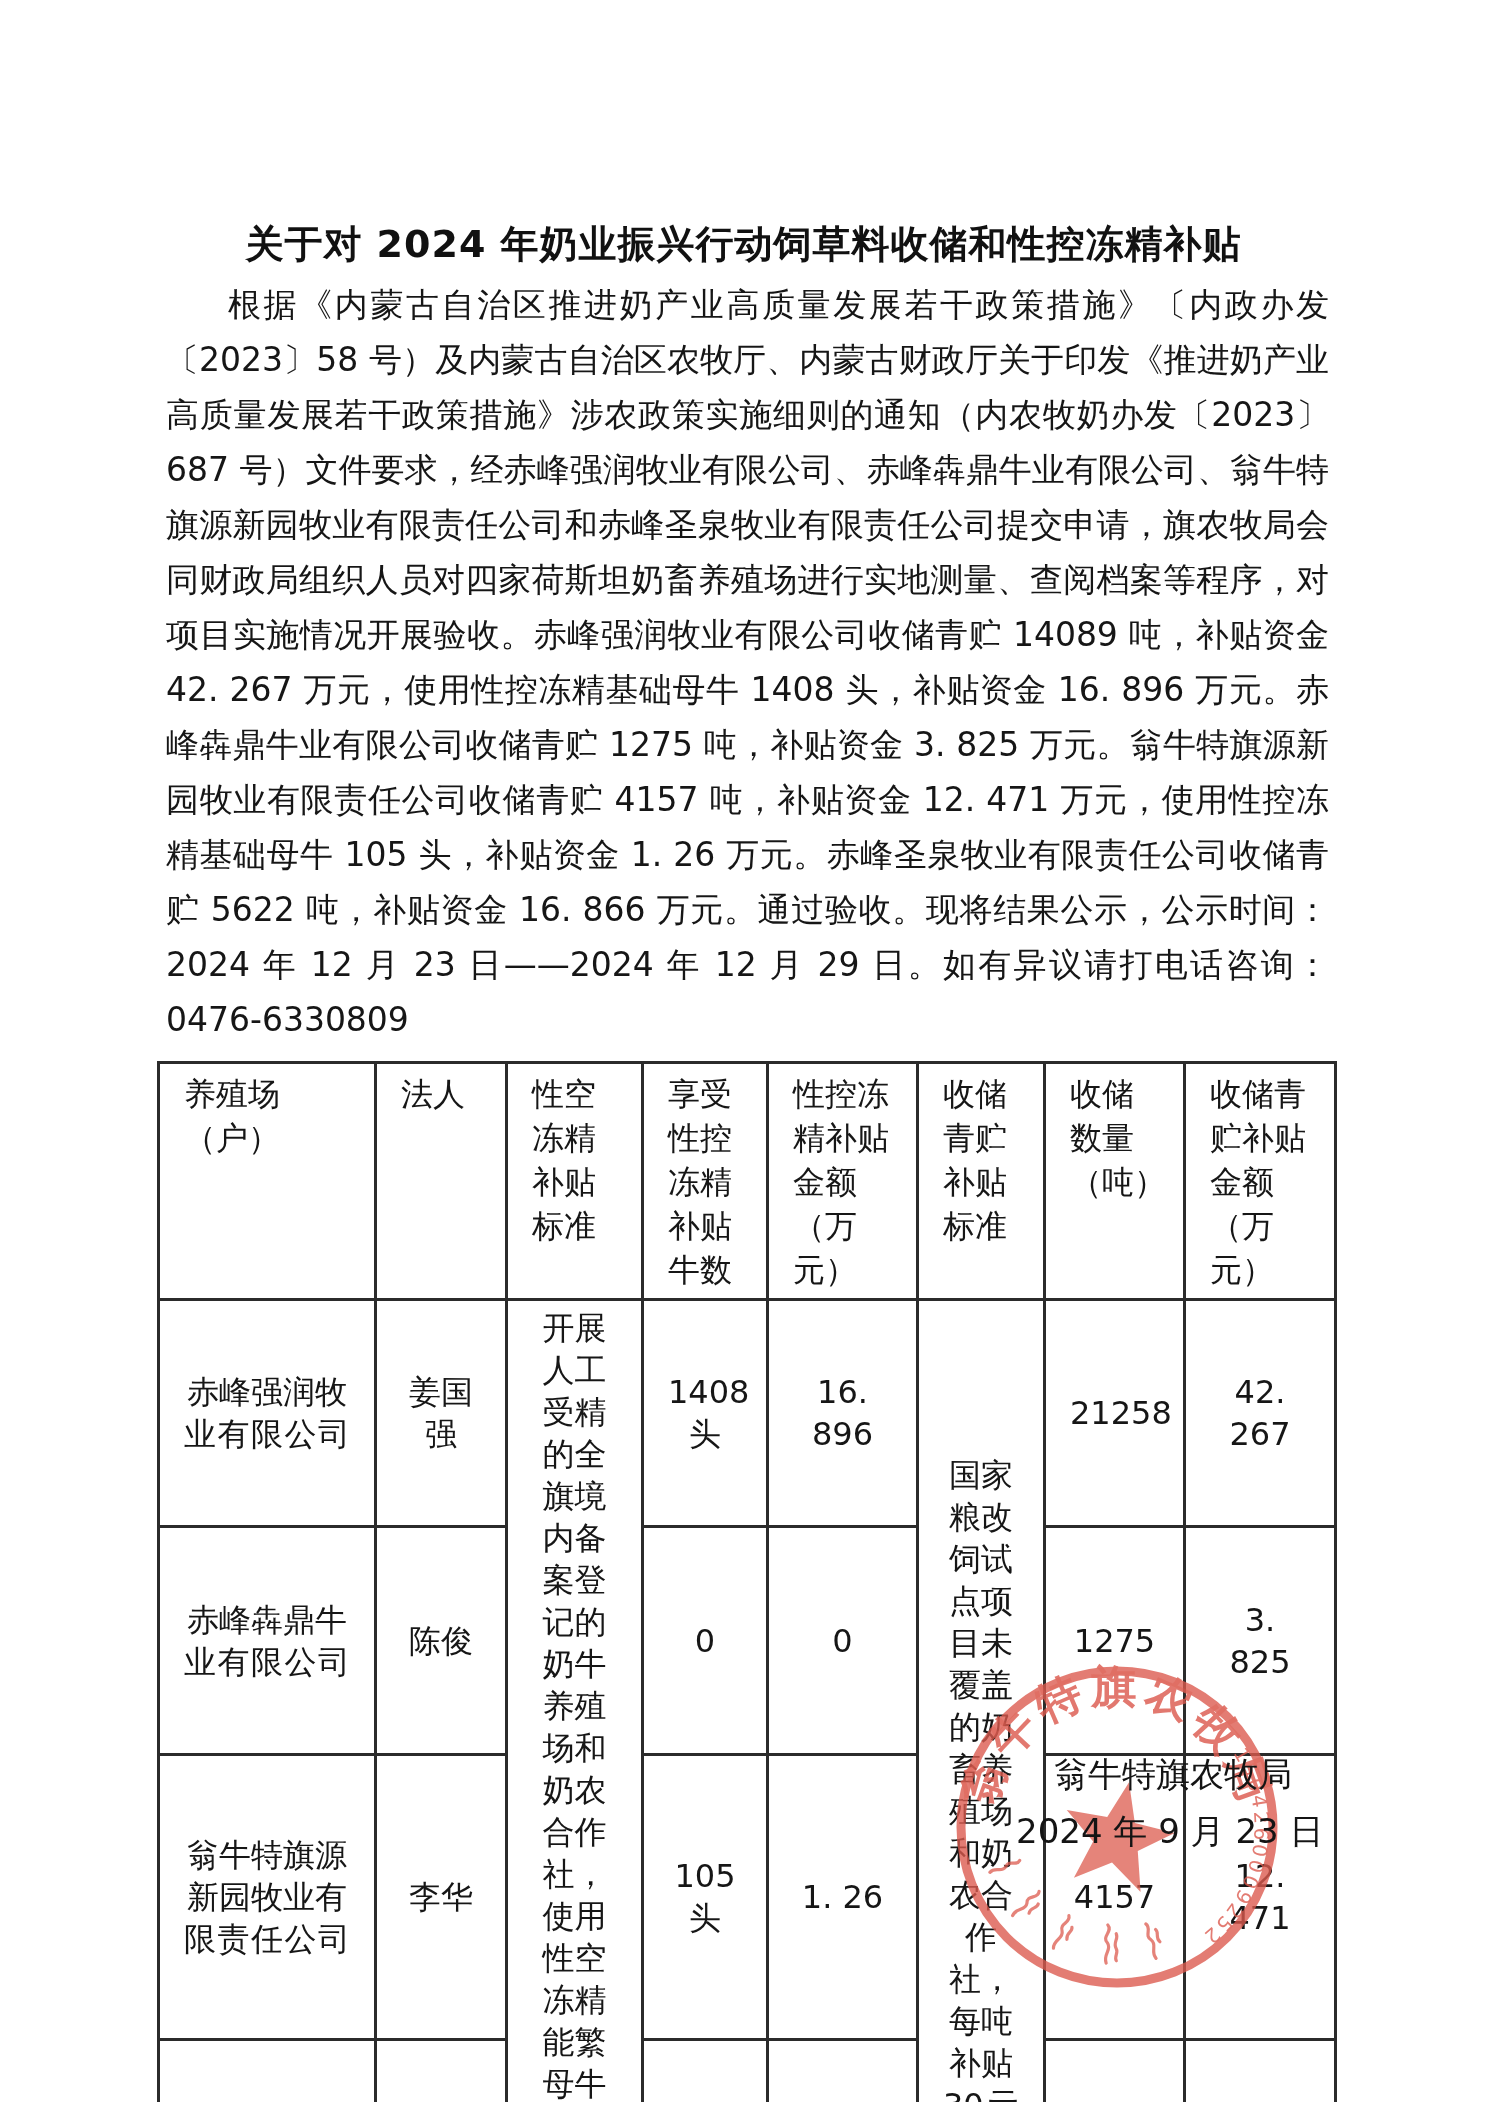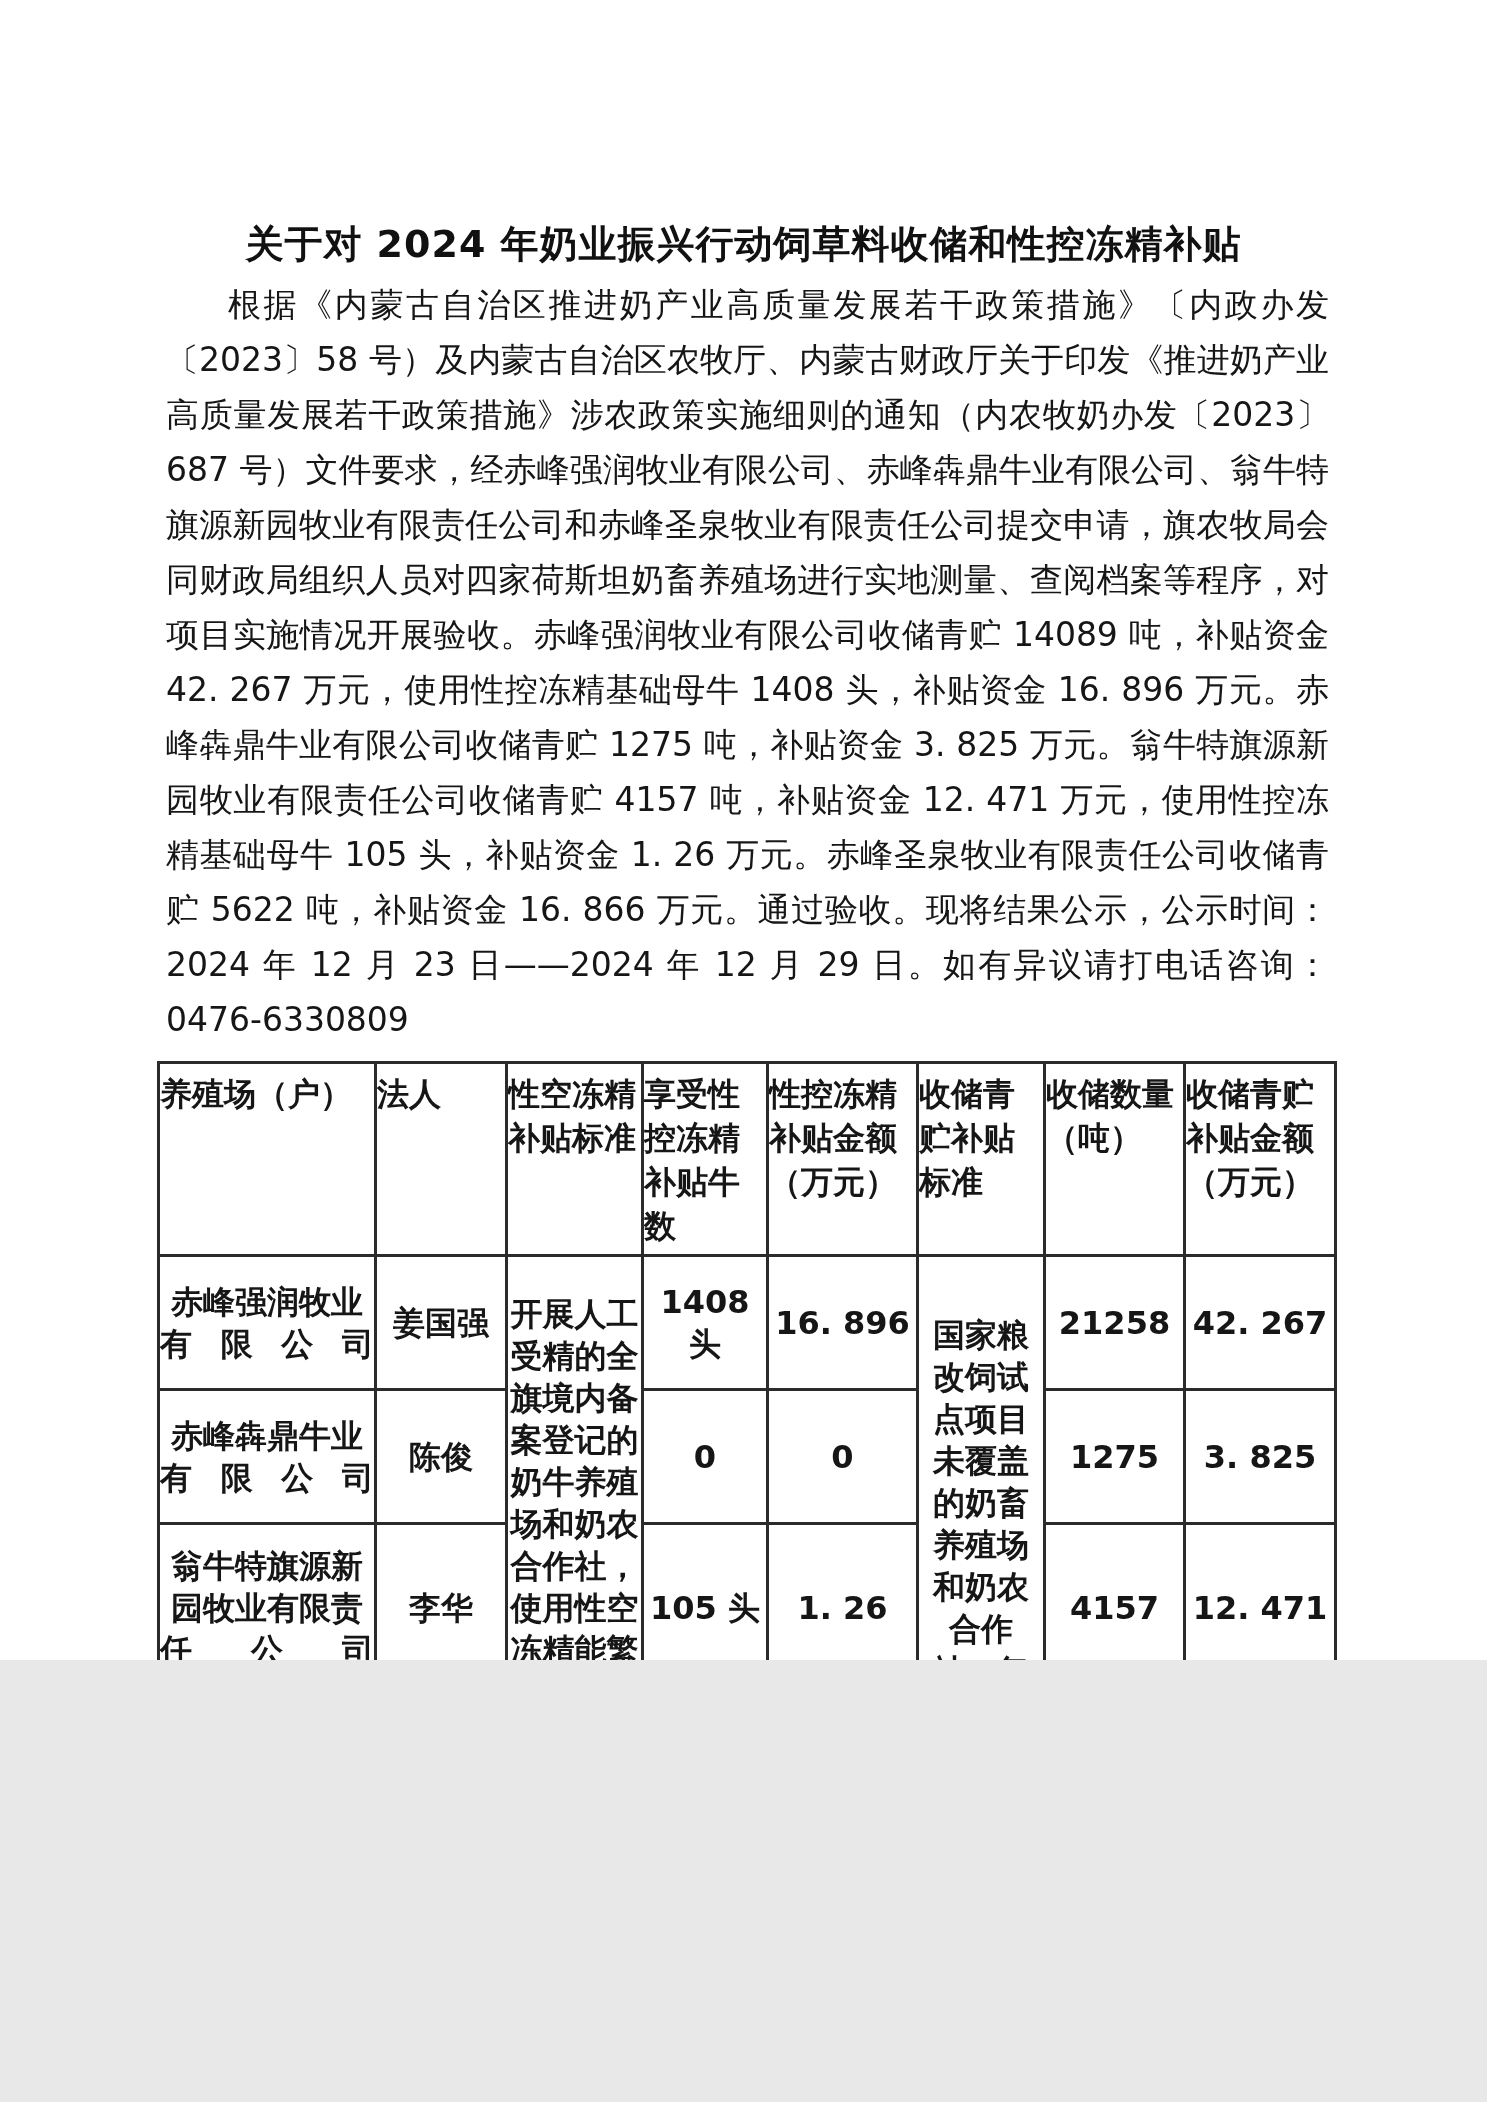--- a/index.html
+++ b/index.html
@@ -1,18 +1,18 @@
 <!DOCTYPE html>
 <html><head>
 <meta charset="utf-8">
 <style>
   html,body{margin:0;padding:0;background:#e8e8e8;}
   .page{
     position:relative;
-    width:1487px;height:1660px;
+    width:1487px;height:2102px;
     margin:0 auto;
     background:#ffffff;
     font-family:"DejaVu Sans","Liberation Sans",sans-serif;
     color:#1d1d1d;
     overflow:hidden;
   }
   .title-block{padding-top:218px;text-align:center;font-weight:bold;color:#111;}
   .title-line{font-size:38px;line-height:53px;letter-spacing:1px;}
   .body-text{
     margin:6px 158px 0 166px;
@@ -24,23 +24,23 @@
   table.notice{
     margin:14px 0 0 157px;
     border-collapse:collapse;
     table-layout:fixed;
     width:1177px;
     font-size:32px;
     color:#161616;
   }
   table.notice td, table.notice th{
     border:3px solid #2b2b2b;
-    padding:6px 0;
+    padding:6px 24px;
     line-height:42px;
-    font-weight:bold;
+    font-weight:normal;
     vertical-align:middle;
     text-align:center;
     overflow:hidden;
   }
   tr.hdr{height:186px;}
   tr.r1{height:134px;}
   tr.r2{height:134px;}
   tr.r3{height:168px;}
   tr.r4{height:142px;}
   table.notice th{vertical-align:top;text-align:left;line-height:44px;padding-top:8px;}

